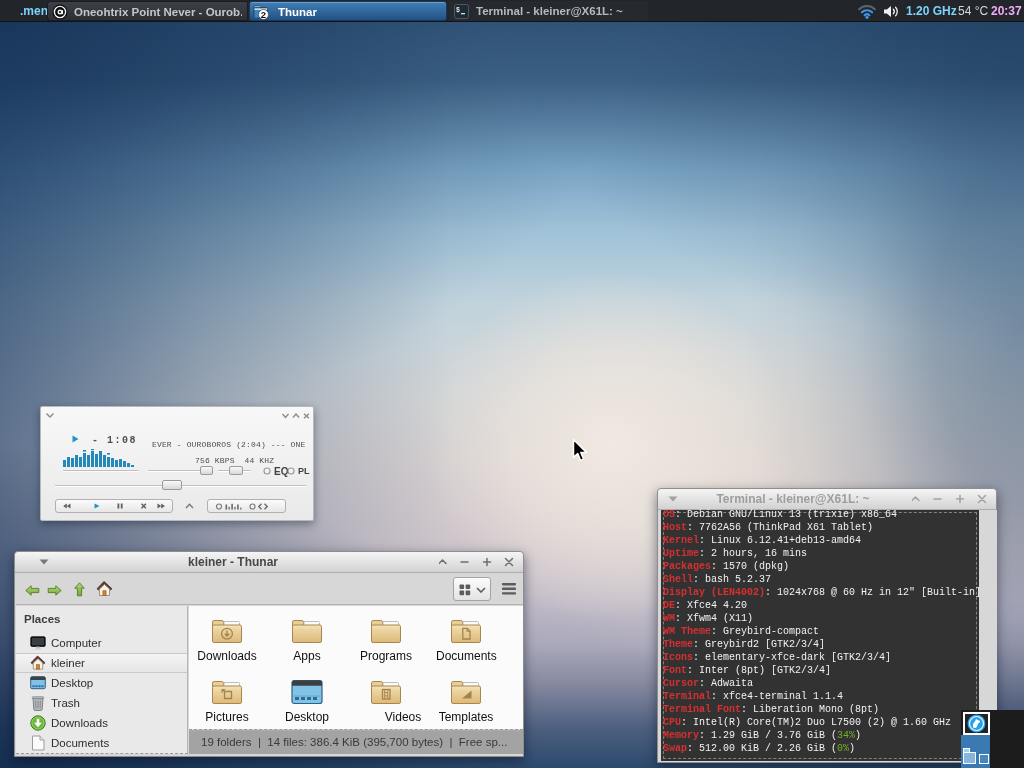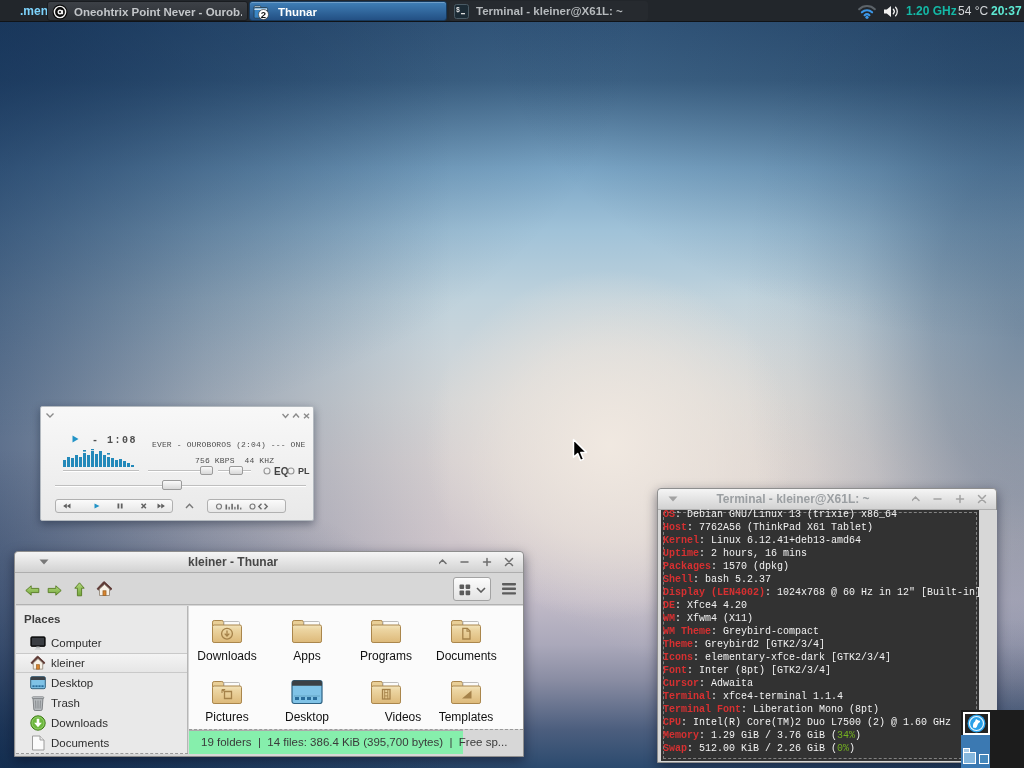--- a/index.html
+++ b/index.html
@@ -24,23 +24,23 @@
 #panel { left:0; top:0; width:1024px; height:22px; background:#22262b; border-bottom:1px solid #101317; }
 #panel .menu { left:20px; top:0; height:30px; line-height:22px; color:#7dd3fc; font-weight:bold; font-size:12px; }
 .wbtn { top:1px; height:20px; border-radius:3px; }
 #wb1 { left:47px; width:201px; background:linear-gradient(#3d4147,#2c3035); border:1px solid #191c20; }
 #wb2 { left:249px; width:198px; background:linear-gradient(#4080b8,#235084); border:1px solid #16395c; box-shadow:inset 0 1px 0 rgba(255,255,255,.25); }
 #wb3 { left:449px; width:199px; background:#262a2f; }
 .wbtxt { top:1px; height:18px; line-height:18px; font-size:11.5px; font-weight:600; white-space:nowrap; overflow:hidden; }
 #wb1 .wbtxt { left:26px; width:168px; color:#c3c6c9; }
 #wb2 .wbtxt { left:28px; width:160px; color:#ffffff; font-weight:bold; }
 #wb3 .wbtxt { left:27px; width:168px; color:#b6babd; }
-#tray-freq { left:906px; top:0; height:22px; line-height:23px; font-size:12px; font-weight:bold; color:#14b8a6; }
+#tray-freq { left:906px; top:0; height:22px; line-height:23px; font-size:12px; font-weight:bold; color:#7dd3fc; }
 #tray-temp { left:958px; top:0; height:22px; line-height:23px; font-size:12px; color:#d3d6d9; }
-#tray-clock { left:991px; top:0; height:32px; line-height:23px; font-size:12px; font-weight:bold; color:#5eead4; }
+#tray-clock { left:991px; top:0; height:32px; line-height:23px; font-size:12px; font-weight:bold; color:#f0abfc; }
 
 
 #player { left:40px; top:406px; width:274px; height:115px; background:linear-gradient(#f8f8f8,#e9e9e9); border:1px solid #b4bac0; border-radius:2px; box-shadow:0 3px 9px rgba(5,15,35,.4); }
 #player .ttxt { font-family:"Liberation Mono", monospace; font-size:8px; color:#4e4e4e; letter-spacing:0.15px; white-space:pre; }
 #ptime { left:51px; top:28px; font-family:"Liberation Mono", monospace; font-size:10px; font-weight:bold; color:#4f4f4f; letter-spacing:1.5px; }
 .groove { height:2px; background:#bfbfbf; border-bottom:1px solid #ffffff; }
 .pthumb { background:linear-gradient(#fafafa,#d8d8d8); border:1px solid #9b9b9b; border-radius:2px; }
 .pbtn-group { background:linear-gradient(#fbfbfb,#e7e7e7); border:1px solid #b0b0b0; border-radius:3px; }
 
 
@@ -53,21 +53,21 @@
 #thunar .ttl { left:40px; width:356px; color:#474747; }
 #ttoolbar { left:1px; top:21px; width:507px; height:32px; background:#d7d7d7; border-bottom:1px solid #b2b2b2; }
 #tpath { left:112px; top:25px; width:314px; height:24px; background:#ffffff; border:1px solid #a3a3a3; border-radius:3px; }
 #tpath span { position:absolute; left:22px; top:4px; font-size:12px; color:#1b1b1b; }
 #tviewbtn { left:438px; top:25px; width:38px; height:24px; background:linear-gradient(#fcfcfc,#e3e3e3); border:1px solid #a3a3a3; border-radius:3px; }
 #tsidebar { left:1px; top:54px; width:172px; height:148px; background:#e9e9e9; border-right:1px solid #b6b6b6; }
 #tplaces { left:9px; top:61px; font-size:11.5px; font-weight:bold; color:#3d3d3d; }
 .srow { left:36px; font-size:11.5px; color:#2e2e2e; }
 #tsel { left:1px; top:101px; width:171px; height:20px; background:linear-gradient(#f4f4f4,#e6e6e6); border-top:1px solid #c9c9c9; border-bottom:1px solid #c9c9c9; }
 #tmain { left:174px; top:54px; width:334px; height:123px; background:#fbfbfb; }
-#tstatus { left:174px; top:178px; width:274px; height:24px; background:#86efac; border-top:1px solid #ababab; }
+#tstatus { left:174px; top:178px; width:334px; height:24px; background:#a3a3a3; border-top:1px solid #ababab; }
 #tstatus span { position:absolute; left:12px; top:5px; font-size:11.5px; color:#3a3a3a; white-space:nowrap; }
 .flabel { top:0; font-size:12px; color:#111; text-align:center; }
 .dash { border-top:1px dashed #9a9a9a; height:0; }
 
 
 #term { left:657px; top:488px; width:340px; height:275px; }
 #term .ttl { left:0px; width:270px; color:#9b9fa2; }
 #tdark { left:3px; top:21px; width:318px; height:251px; background:#323232; }
 #tscroll { left:321px; top:21px; width:18px; height:251px; background:#d7d7d7; }
 #fetch { left:2px; top:-2.5px; font-family:"Liberation Mono", monospace; font-size:10px; line-height:13.05px; color:#f2f2f2; white-space:pre; }

